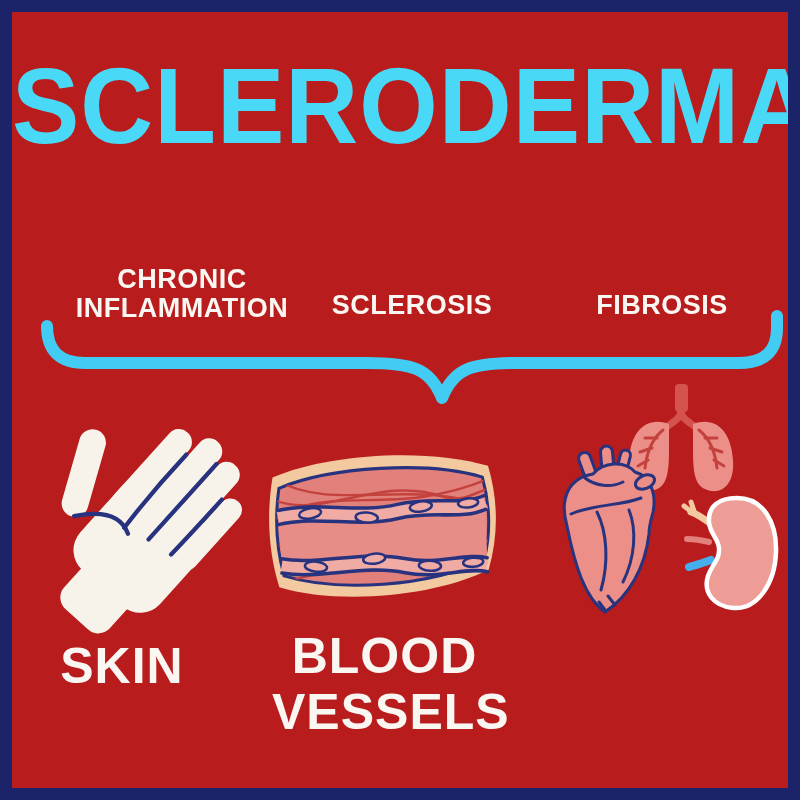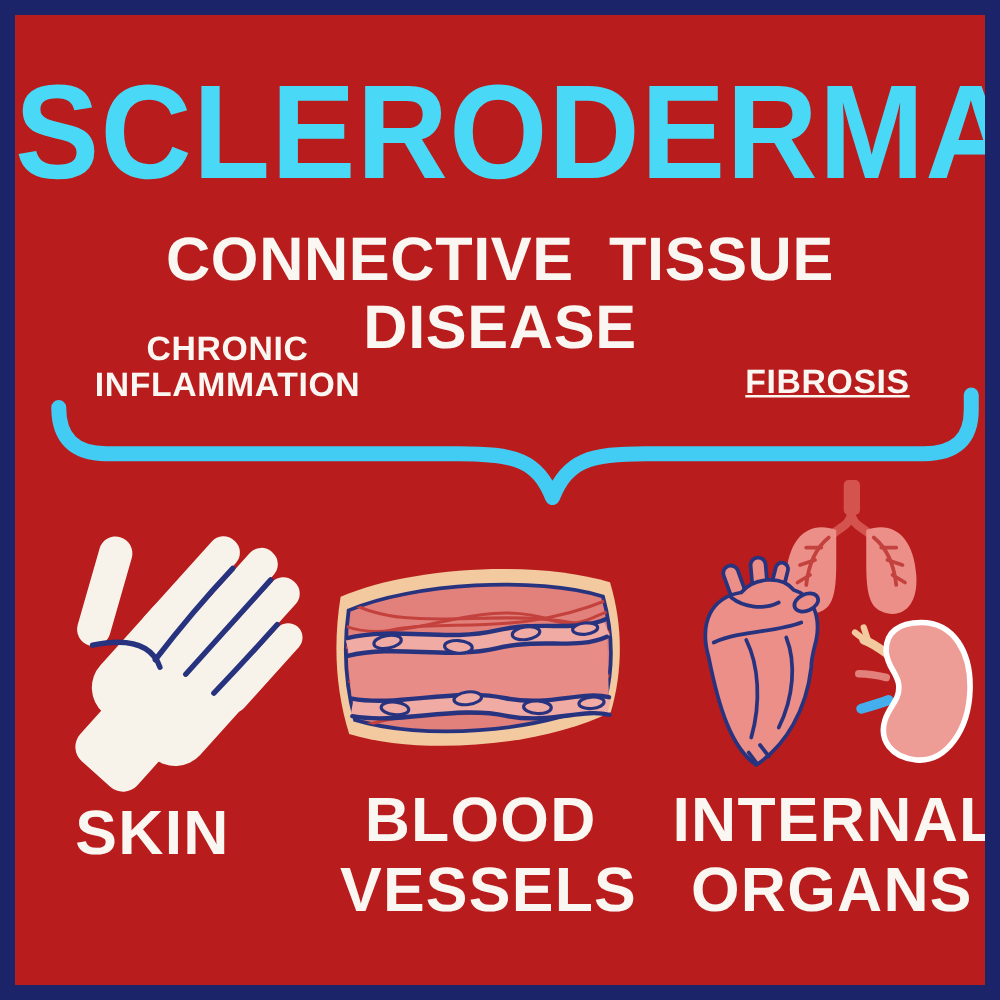--- a/index.html
+++ b/index.html
@@ -17,43 +17,43 @@
     position:absolute;left:0;top:170px;width:100%;text-align:center;
     font-size:49px;font-weight:700;letter-spacing:0.5px;word-spacing:14px;
     color:#FAF7F2;line-height:1.1;
   }
   .feature{
     position:absolute;text-align:center;color:#FAF7F2;font-weight:700;
     font-size:27px;line-height:1.08;letter-spacing:0.5px;white-space:pre-line;
   }
   .feature-1{left:30px;top:253px;width:280px;text-align:center;}
   .feature-2{left:290px;top:279px;width:220px;}
-  .feature-3{left:540px;top:279px;width:220px;text-decoration:underline;}
+  .feature-3{left:540px;top:279px;width:220px;}
   .brace{position:absolute;left:25px;top:296px;width:750px;height:100px;}
   .icon-hand{position:absolute;left:28px;top:386px;width:230px;height:259px;}
   .icon-vessel{position:absolute;left:250px;top:406px;width:242px;height:207px;transform:rotate(-2deg);}
   .icon-organs{position:absolute;left:533px;top:364px;width:244px;height:254px;}
   .target-label{
     position:absolute;text-align:center;color:#FAF7F2;font-weight:700;
     font-size:50px;line-height:1.12;letter-spacing:1px;white-space:pre-line;
   }
   .label-skin{left:20px;top:626px;width:180px;}
   .label-vessels{left:260px;top:616px;width:225px;}
   .label-organs{left:526px;top:616px;width:255px;}
 </style>
 </head>
 <body>
 
 <div class="poster">
 
   <div class="title">SCLERODERMA</div>
-  <div class="subtitle">CONNECTIVE TISSUE DISEASE</div>
 
   <div class="feature feature-1">CHRONIC
 INFLAMMATION</div>
+  <div class="feature feature-2">SCLEROSIS</div>
   <div class="feature feature-3">FIBROSIS</div>
 
   <svg class="brace" viewBox="0 0 750 100">
     <path d="M10,18 Q10,55 48,55 L330,55 C375,55 393,60 405,90 C417,60 435,55 480,55 L702,55 Q740,55 740,20 L740,8" fill="none" stroke="#42CBF3" stroke-width="12" stroke-linecap="round" stroke-linejoin="round"></path>
   </svg>
 
   <svg class="icon-hand" viewBox="0 0 240 270">
     <g transform="rotate(42 120 140)" fill="#F8F3EA">
       <rect x="88" y="200" width="64" height="62" rx="16"></rect>
       <rect x="62" y="98" width="112" height="122" rx="28"></rect>
@@ -158,16 +158,14 @@
         <path d="M164,166 C156,164 150,163 142,163" stroke="#E2807B" stroke-width="6"></path>
         <path d="M166,184 C158,187 151,189 144,191" stroke="#45AEEC" stroke-width="8"></path>
       </g>
       <path d="M192,122 C218,122 232,146 231,176 C230,208 212,234 188,232 C168,230 158,216 163,200 C167,188 175,184 174,172 C173,162 165,158 164,146 C163,130 174,122 192,122 Z" fill="#EE9C96" stroke="#FFFFFF" stroke-width="4.5"></path>
     </g>
   </svg>
 
   <div class="target-label label-vessels">BLOOD
 VESSELS</div>
   <div class="target-label label-skin">SKIN</div>
-  <div class="target-label label-organs">INTERNAL
-ORGANS</div>
 
 </div>
 
 </body></html>

